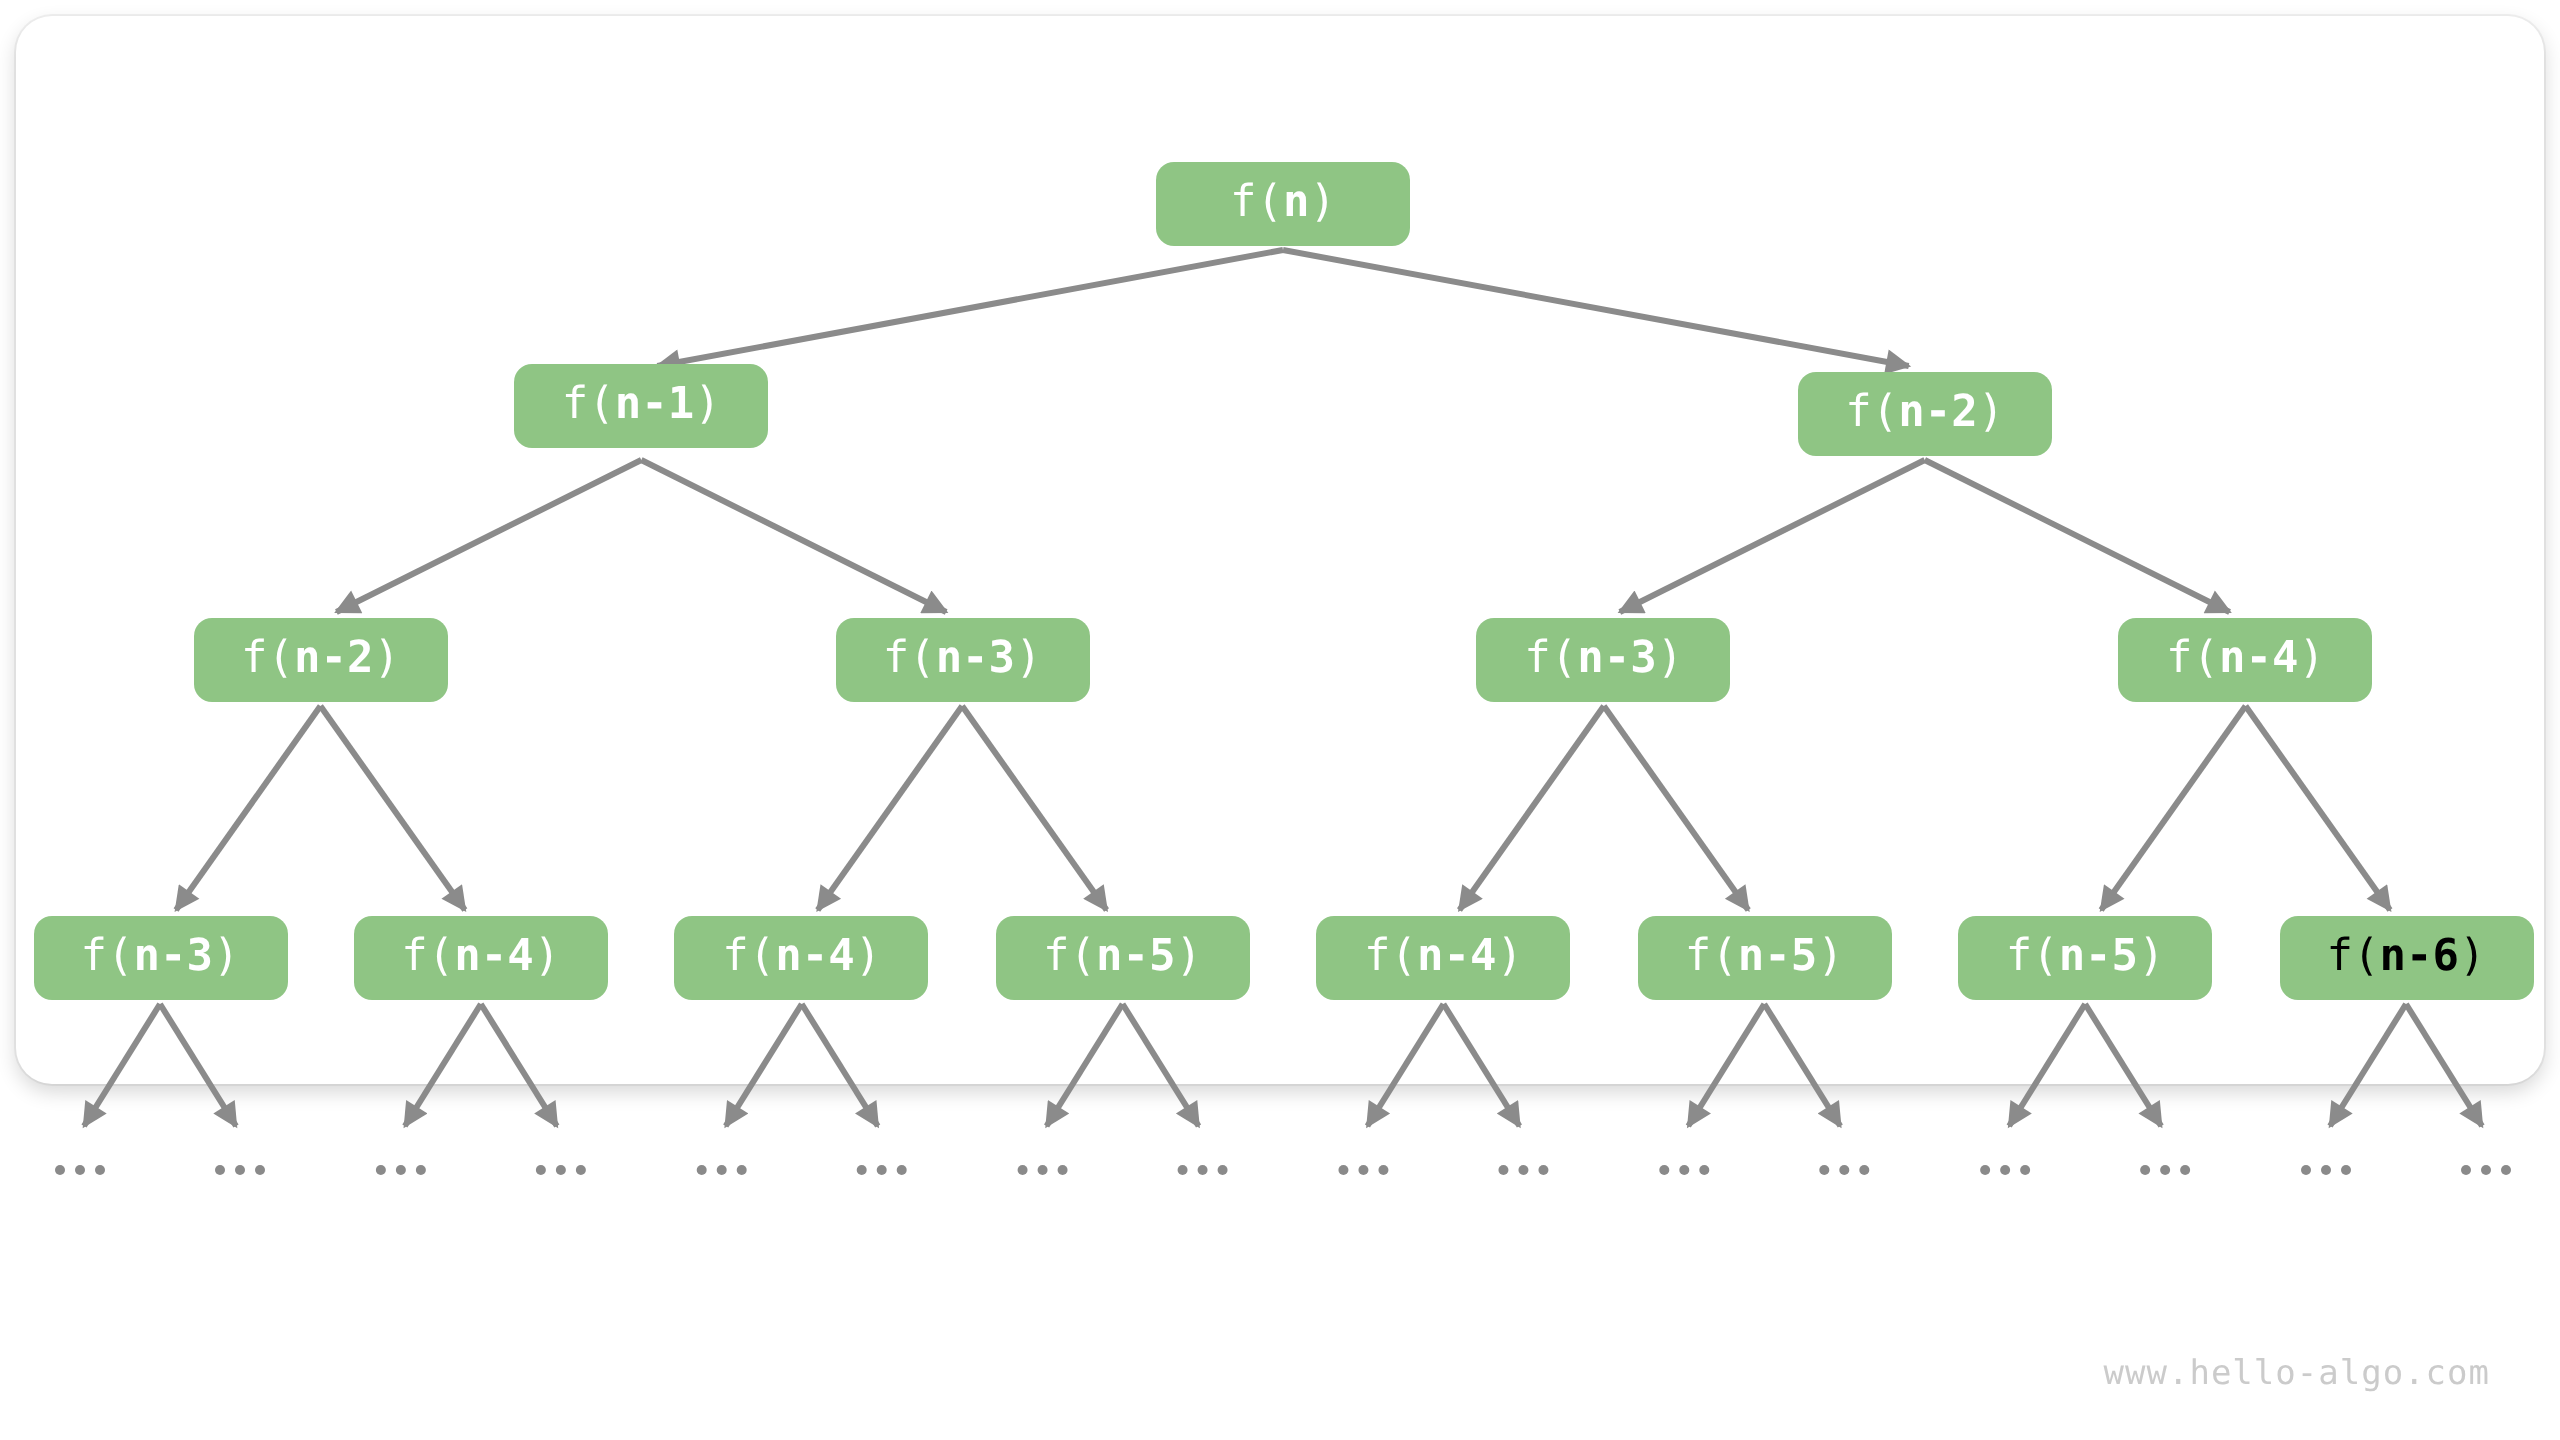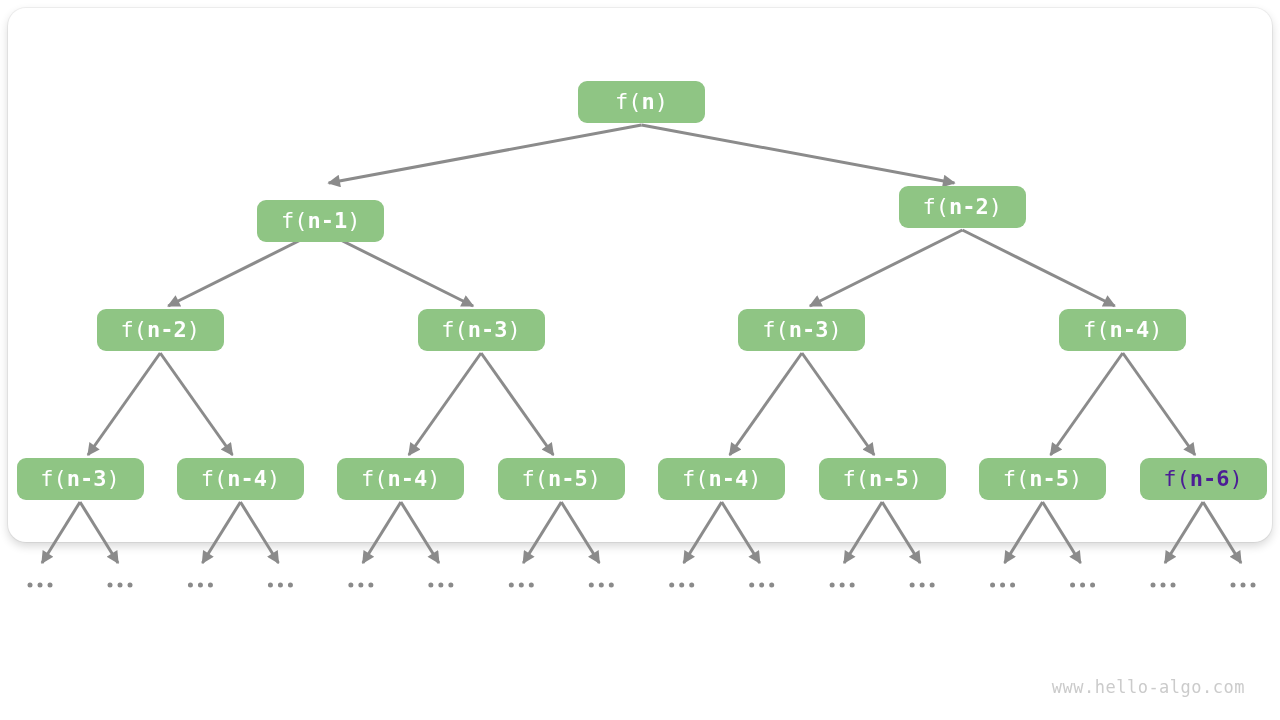--- a/index.html
+++ b/index.html
@@ -178,30 +178,30 @@
         <g aria-label="...">
           <circle cx="1233" cy="585" r="2.5" fill="#8A8A8A"></circle>
           <circle cx="1243" cy="585" r="2.5" fill="#8A8A8A"></circle>
           <circle cx="1253" cy="585" r="2.5" fill="#8A8A8A"></circle>
         </g>
       </g>
   </svg>
 
   <div id="node-layer">
       <div class="tree-node" style="left: 578px; top: 81px; background: rgb(143, 197, 132); color: rgb(255, 255, 255);"><span>f(</span><b>n</b><span>)</span></div>
-      <div class="tree-node" style="left: 257.143px; top: 200px; background: rgb(143, 197, 132); color: rgb(255, 255, 255);"><span>f(</span><b>n-1</b><span>)</span></div>
+      <div class="tree-node" style="left: 257.143px; top: 182px; background: rgb(143, 197, 132); color: rgb(255, 255, 255);"><span>f(</span><b>n-1</b><span>)</span></div>
       <div class="tree-node" style="left: 898.857px; top: 186px; background: rgb(143, 197, 132); color: rgb(255, 255, 255);"><span>f(</span><b>n-2</b><span>)</span></div>
       <div class="tree-node" style="left: 96.7143px; top: 309px; background: rgb(143, 197, 132); color: rgb(255, 255, 255);"><span>f(</span><b>n-2</b><span>)</span></div>
       <div class="tree-node" style="left: 417.571px; top: 309px; background: rgb(143, 197, 132); color: rgb(255, 255, 255);"><span>f(</span><b>n-3</b><span>)</span></div>
       <div class="tree-node" style="left: 738.429px; top: 309px; background: rgb(143, 197, 132); color: rgb(255, 255, 255);"><span>f(</span><b>n-3</b><span>)</span></div>
       <div class="tree-node" style="left: 1059.29px; top: 309px; background: rgb(143, 197, 132); color: rgb(255, 255, 255);"><span>f(</span><b>n-4</b><span>)</span></div>
       <div class="tree-node" style="left: 16.5px; top: 458px; background: rgb(143, 197, 132); color: rgb(255, 255, 255);"><span>f(</span><b>n-3</b><span>)</span></div>
       <div class="tree-node" style="left: 176.929px; top: 458px; background: rgb(143, 197, 132); color: rgb(255, 255, 255);"><span>f(</span><b>n-4</b><span>)</span></div>
       <div class="tree-node" style="left: 337.357px; top: 458px; background: rgb(143, 197, 132); color: rgb(255, 255, 255);"><span>f(</span><b>n-4</b><span>)</span></div>
       <div class="tree-node" style="left: 497.786px; top: 458px; background: rgb(143, 197, 132); color: rgb(255, 255, 255);"><span>f(</span><b>n-5</b><span>)</span></div>
       <div class="tree-node" style="left: 658.214px; top: 458px; background: rgb(143, 197, 132); color: rgb(255, 255, 255);"><span>f(</span><b>n-4</b><span>)</span></div>
       <div class="tree-node" style="left: 818.643px; top: 458px; background: rgb(143, 197, 132); color: rgb(255, 255, 255);"><span>f(</span><b>n-5</b><span>)</span></div>
       <div class="tree-node" style="left: 979.071px; top: 458px; background: rgb(143, 197, 132); color: rgb(255, 255, 255);"><span>f(</span><b>n-5</b><span>)</span></div>
-      <div class="tree-node" style="left: 1139.5px; top: 458px; background: rgb(143, 197, 132); color: #4c1d95;"><span>f(</span><b>n-6</b><span>)</span></div>
+      <div class="tree-node" style="left: 1139.5px; top: 458px; background: rgb(143, 197, 132); color: #000000;"><span>f(</span><b>n-6</b><span>)</span></div>
     </div>
 
   <div class="watermark">www.hello-algo.com</div>
 </div>
 
 </body></html>

